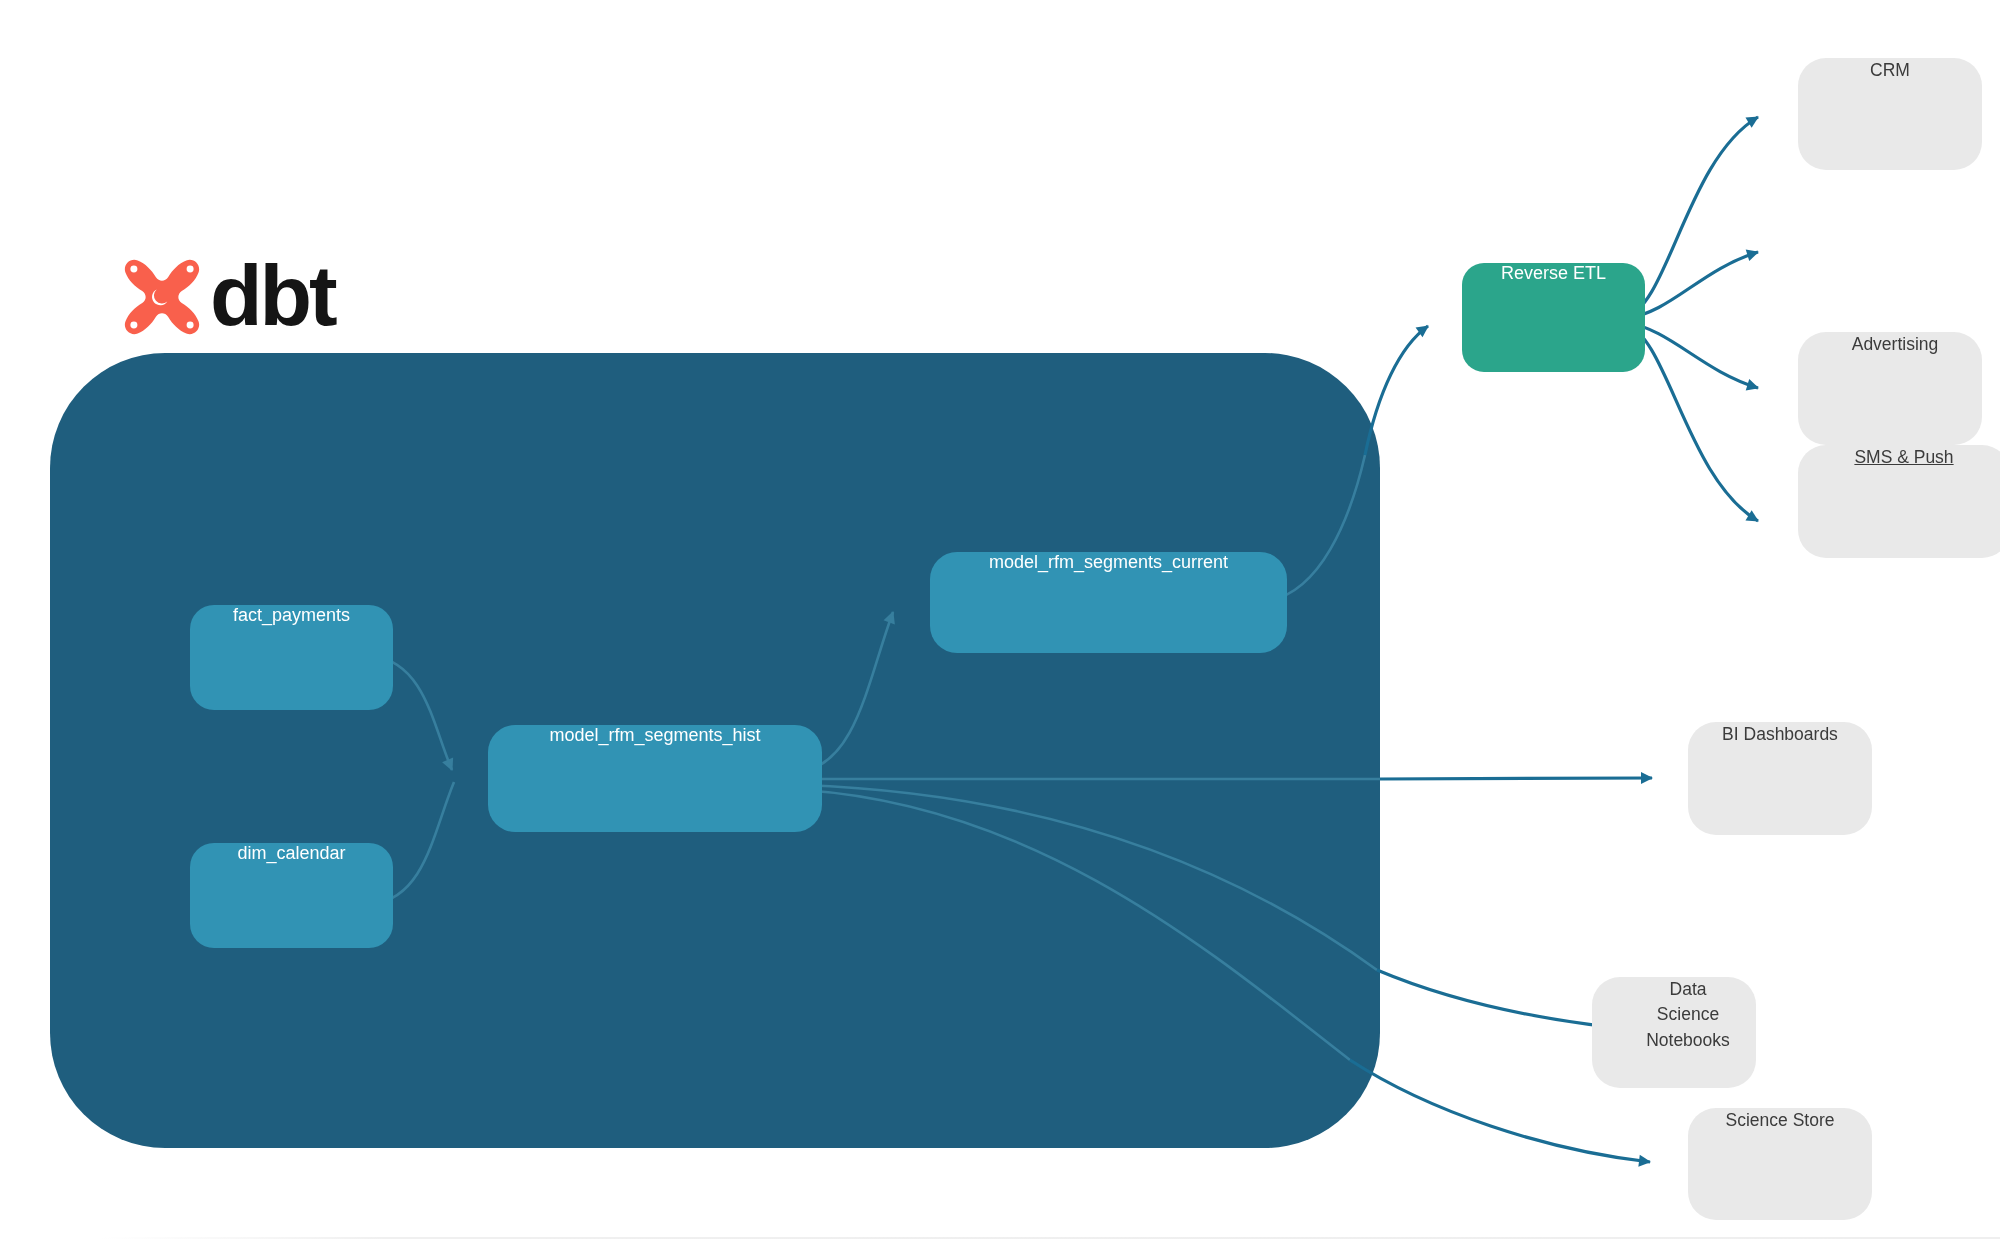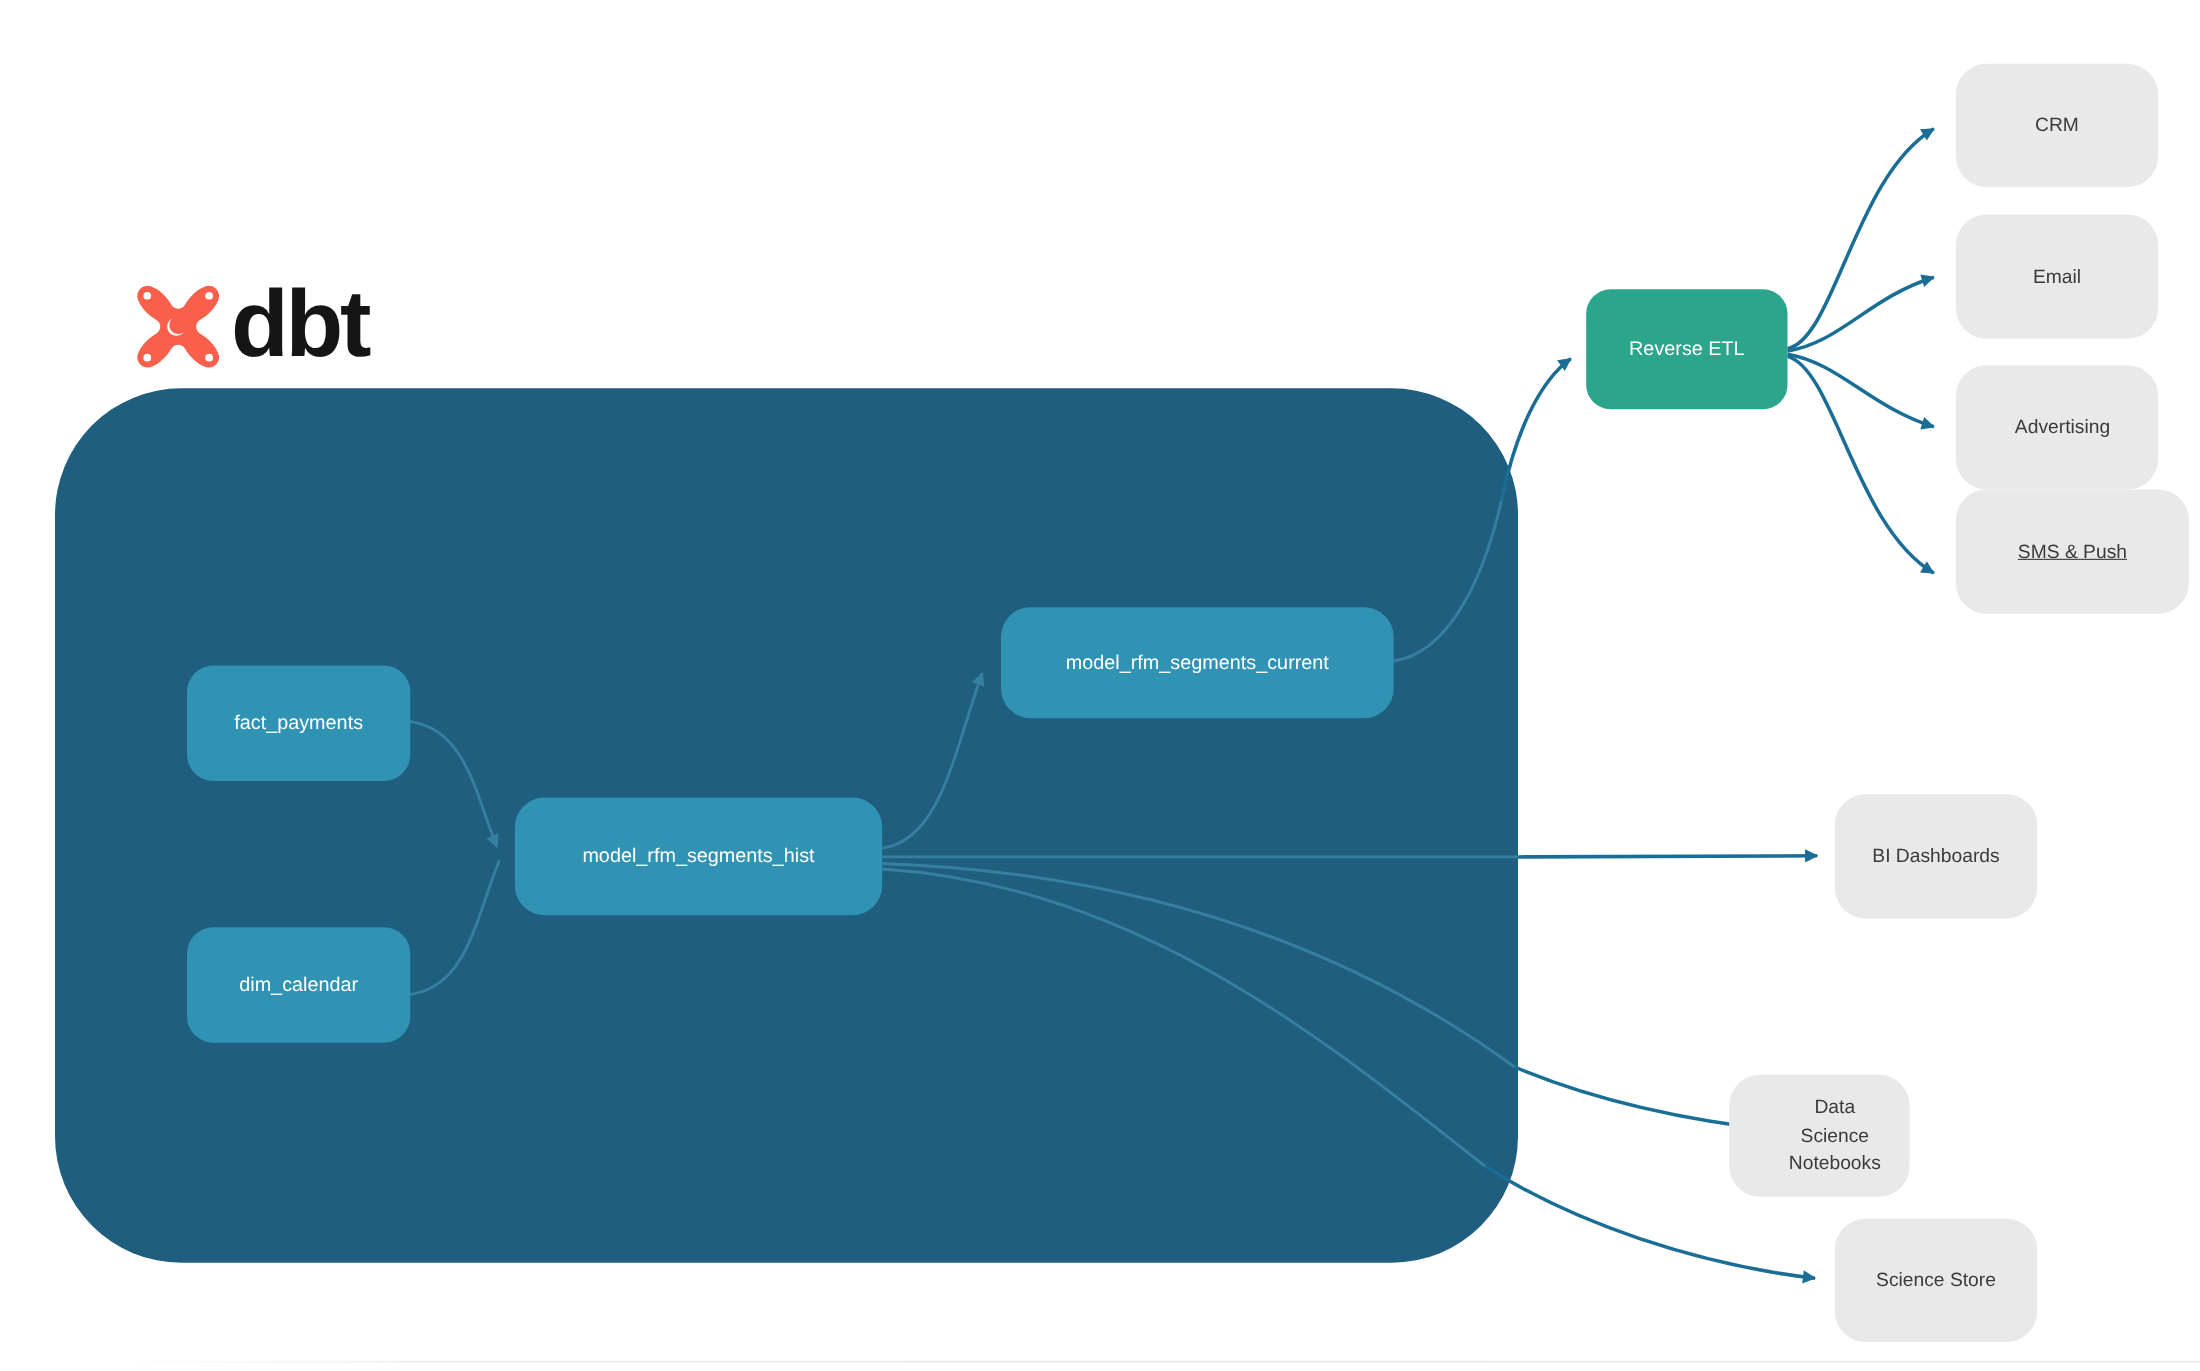--- a/index.html
+++ b/index.html
@@ -25,22 +25,22 @@
     line-height:78px;transform:translateY(-2px);}
 
   
   .dbt-container{position:absolute;left:50px;top:353px;width:1330px;height:795px;
     background:var(--container);border-radius:115px;z-index:1;}
 
   
   .edges{position:absolute;left:0;top:0;width:2000px;height:1246px;z-index:2;pointer-events:none;}
 
   
-  .node{position:absolute;display:flex;align-items:center;justify-content:center;
-    text-align:center;z-index:3;}
+  .node{position:absolute;display:flex;align-items:flex-start;justify-content:center;
+    text-align:center;z-index:3;margin-left:20px;}
   .model{background:var(--model-node);color:#fff;font-size:18px;border-radius:24px;}
   .etl{background:var(--reverse-etl);color:#fff;font-size:18px;border-radius:22px;}
   .dest{background:var(--destination);color:var(--dest-text);font-size:17.5px;
     border-radius:28px;line-height:1.45;padding:0 18px;}
 
   .n-fact   {left:170px; top:605px; width:203px;height:105px;}
   .n-dim    {left:170px; top:843px; width:203px;height:105px;}
   .n-hist   {left:468px; top:725px; width:334px;height:107px;border-radius:27px;}
   .n-current{left:910px; top:552px; width:357px;height:101px;border-radius:27px;}
   .n-etl    {left:1442px;top:263px; width:183px;height:109px;}
@@ -122,23 +122,20 @@
     <span>model_rfm_segments_current</span>
   </div>
 
   <div class="node etl n-etl">
     <span>Reverse ETL</span>
   </div>
 
   <div class="node dest n-crm">
     <span>CRM</span>
   </div>
-  <div class="node dest n-email">
-    <span>Email</span>
-  </div>
   <div class="node dest n-adv">
     <span>Advertising</span>
   </div>
   <div class="node dest n-sms">
     <span>SMS &amp; Push</span>
   </div>
   <div class="node dest n-bi">
     <span>BI Dashboards</span>
   </div>
   <div class="node dest n-ds">

